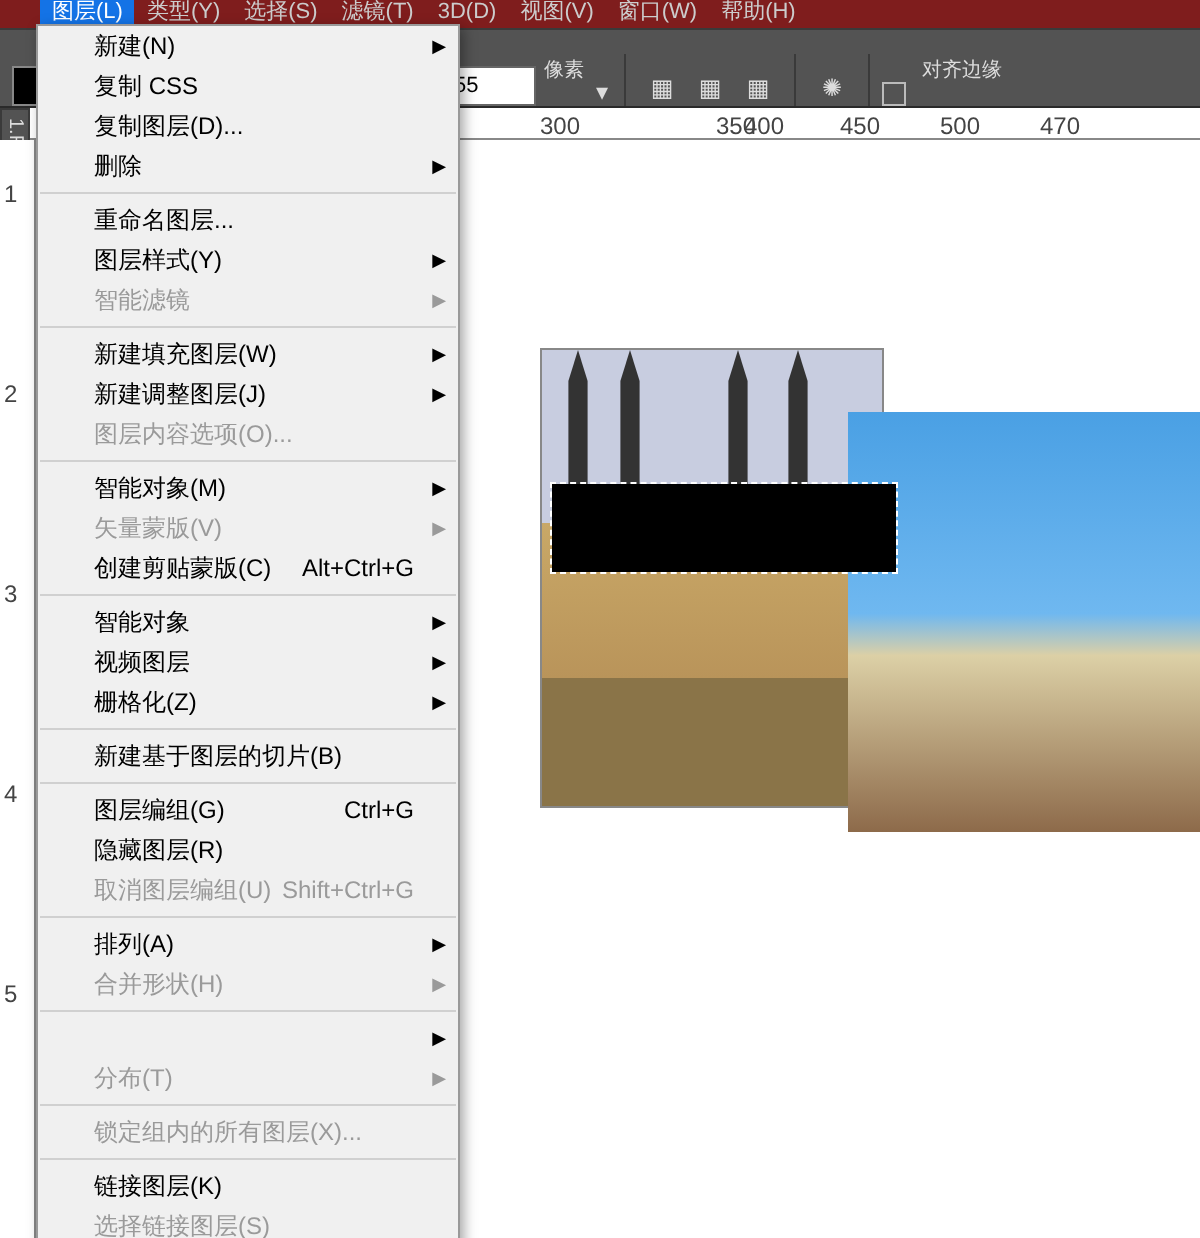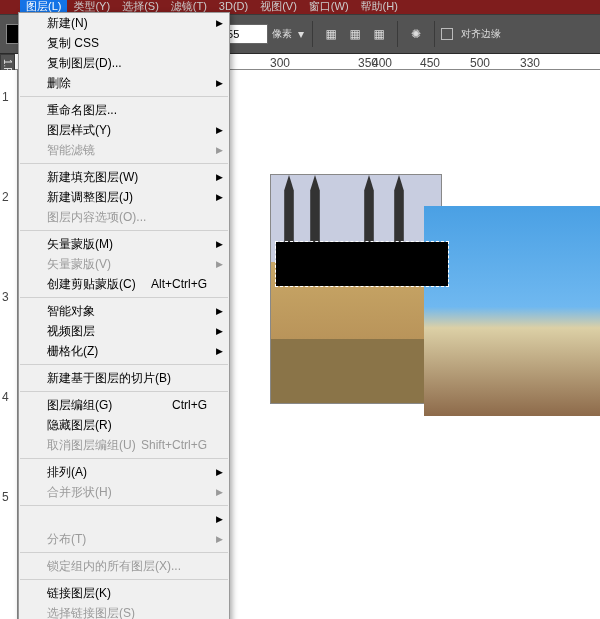--- a/index.html
+++ b/index.html
@@ -1,20 +1,20 @@
 <!DOCTYPE html>
 <html><head>
 <meta charset="utf-8">
 <style>
 *{margin:0;padding:0;box-sizing:border-box;font-family:"Microsoft YaHei",Tahoma,sans-serif;font-size:12px}
 body{width:600px;height:619px;overflow:hidden;background:#535353;color:#222;user-select:none}
 .menubar{height:14px;background:#7f1d1d;color:#ccc;display:flex;padding-left:20px}
 .menubar span{padding:0 6px;line-height:12px;font-size:11px;cursor:default}
 .menubar .active{background:#1473e6;color:#fff}
-.toolbar{height:40px;background:#535353;border-top:1px solid #3a3a3a;border-bottom:1px solid #2a2a2a;display:flex;align-items:center;padding-left:6px;color:#ddd}
+.toolbar{height:40px;background:#535353;border-top:1px solid #3a3a3a;border-bottom:1px solid #2a2a2a;display:flex;align-items:flex-end;padding-left:6px;color:#ddd}
 .tool-swatch{width:24px;height:20px;background:#000;border:1px solid #888;margin-right:6px}
 .tool-sep{width:1px;height:26px;background:#3a3a3a;margin:0 6px}
 .tool-lbl{margin:11px 4px;font-size:10px;color:#ddd}
 .tool-inp{height:20px;background:#fff;border:1px solid #666;color:#000;font-size:11px;padding:0 4px;width:46px}
 .tool-drop{display:inline-block;width:10px;text-align:center;color:#ddd}
 .tool-ico{width:18px;height:18px;margin:0 3px;display:flex;align-items:center;justify-content:center;color:#ddd}
 .tool-chk{width:12px;height:12px;border:1px solid #bbb;margin-right:4px;display:inline-block;vertical-align:middle}
 .ruler-h{height:16px;background:#fff;border-bottom:1px solid #888;position:relative;font-size:9px;color:#444}
 .ruler-h .tick{position:absolute;top:2px}
 .leftcol{position:absolute;left:0;top:54px;width:18px;bottom:0}
@@ -74,21 +74,21 @@
 
 <div class="ruler-h" id="rulerh">
     <div class="tick" style="left: 78px;">100</div>
     <div class="tick" style="left: 128px;">150</div>
     <div class="tick" style="left: 175px;">200</div>
     <div class="tick" style="left: 270px;">300</div>
     <div class="tick" style="left: 322px; margin-left: 36px;">350</div>
     <div class="tick" style="left: 372px;">400</div>
     <div class="tick" style="left: 420px;">450</div>
     <div class="tick" style="left: 470px;">500</div>
-    <div class="tick" style="left: 520px;">330</div>
+    <div class="tick" style="left: 520px;">470</div>
   </div>
 
 <div class="leftcol">
   <div class="filetab">1.R</div>
 </div>
 <div class="ruler-v" id="rulerv">
     <div class="vtick" style="top: 20px;">1</div>
     <div class="vtick" style="top: 120px;">2</div>
     <div class="vtick" style="top: 220px;">3</div>
     <div class="vtick" style="top: 320px;">4</div>
@@ -113,21 +113,21 @@
     <div class="mi"><span>删除</span><span class="arr">▶</span></div>
     <div class="msep"></div>
     <div class="mi"><span>重命名图层...</span></div>
     <div class="mi"><span>图层样式(Y)</span><span class="arr">▶</span></div>
     <div class="mi disabled"><span>智能滤镜</span><span class="arr">▶</span></div>
     <div class="msep"></div>
     <div class="mi"><span>新建填充图层(W)</span><span class="arr">▶</span></div>
     <div class="mi"><span>新建调整图层(J)</span><span class="arr">▶</span></div>
     <div class="mi disabled"><span>图层内容选项(O)...</span></div>
     <div class="msep"></div>
-    <div class="mi"><span>矢量蒙版(M)</span><span class="arr">▶</span></div>
+    <div class="mi"><span>智能对象(M)</span><span class="arr">▶</span></div>
     <div class="mi disabled"><span>矢量蒙版(V)</span><span class="arr">▶</span></div>
     <div class="mi"><span>创建剪贴蒙版(C)</span><span class="sc">Alt+Ctrl+G</span></div>
     <div class="msep"></div>
     <div class="mi"><span>智能对象</span><span class="arr">▶</span></div>
     <div class="mi"><span>视频图层</span><span class="arr">▶</span></div>
     <div class="mi"><span>栅格化(Z)</span><span class="arr">▶</span></div>
     <div class="msep"></div>
     <div class="mi"><span>新建基于图层的切片(B)</span></div>
     <div class="msep"></div>
     <div class="mi"><span>图层编组(G)</span><span class="sc">Ctrl+G</span></div>

